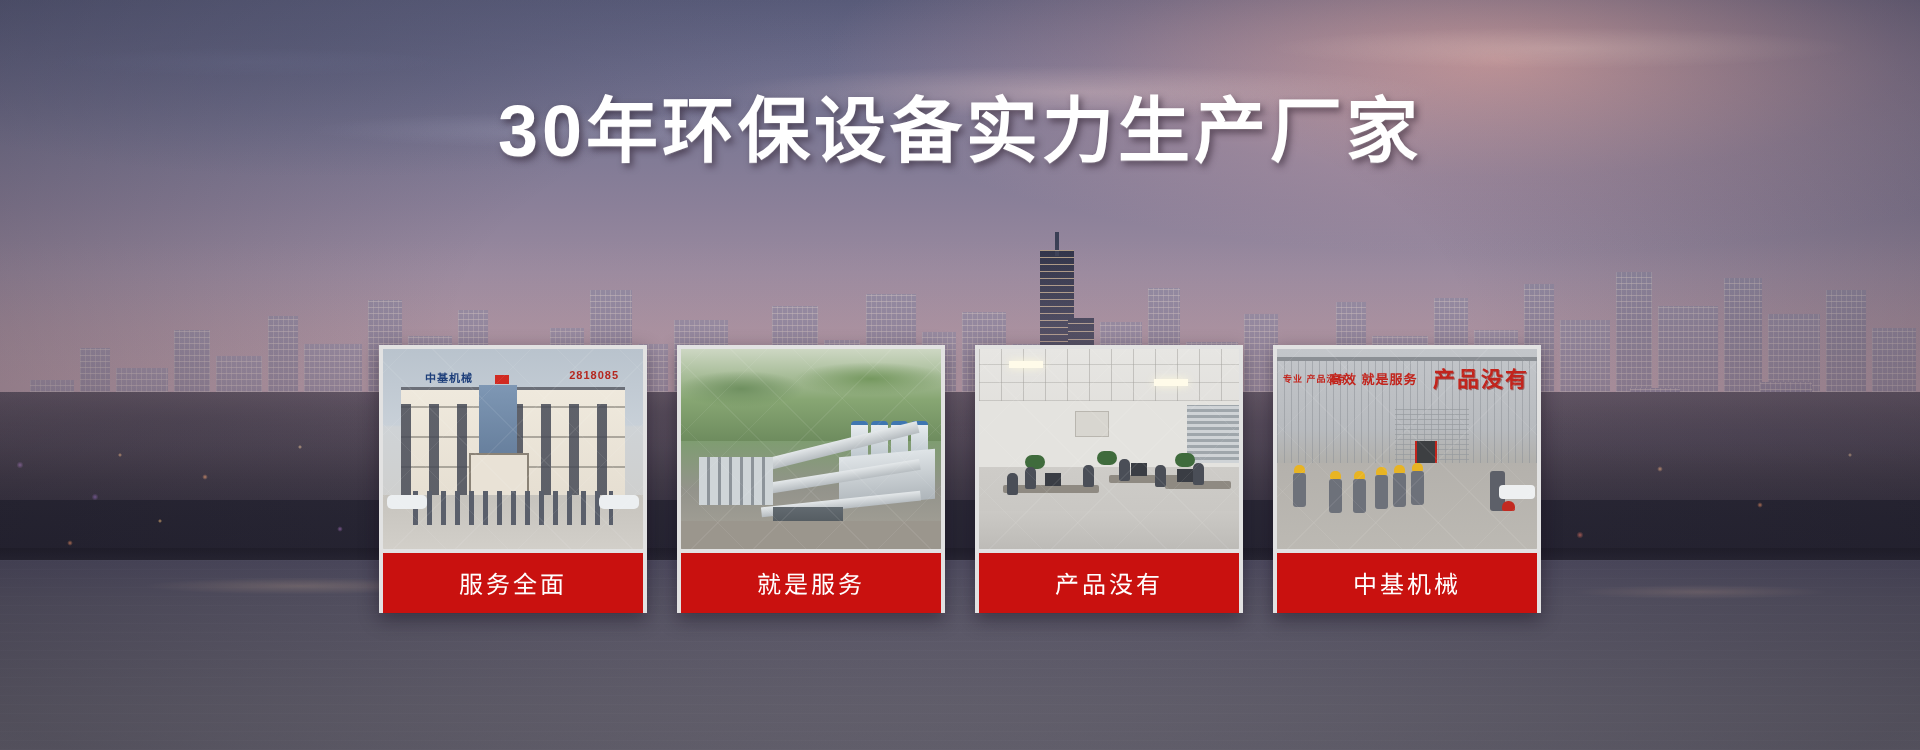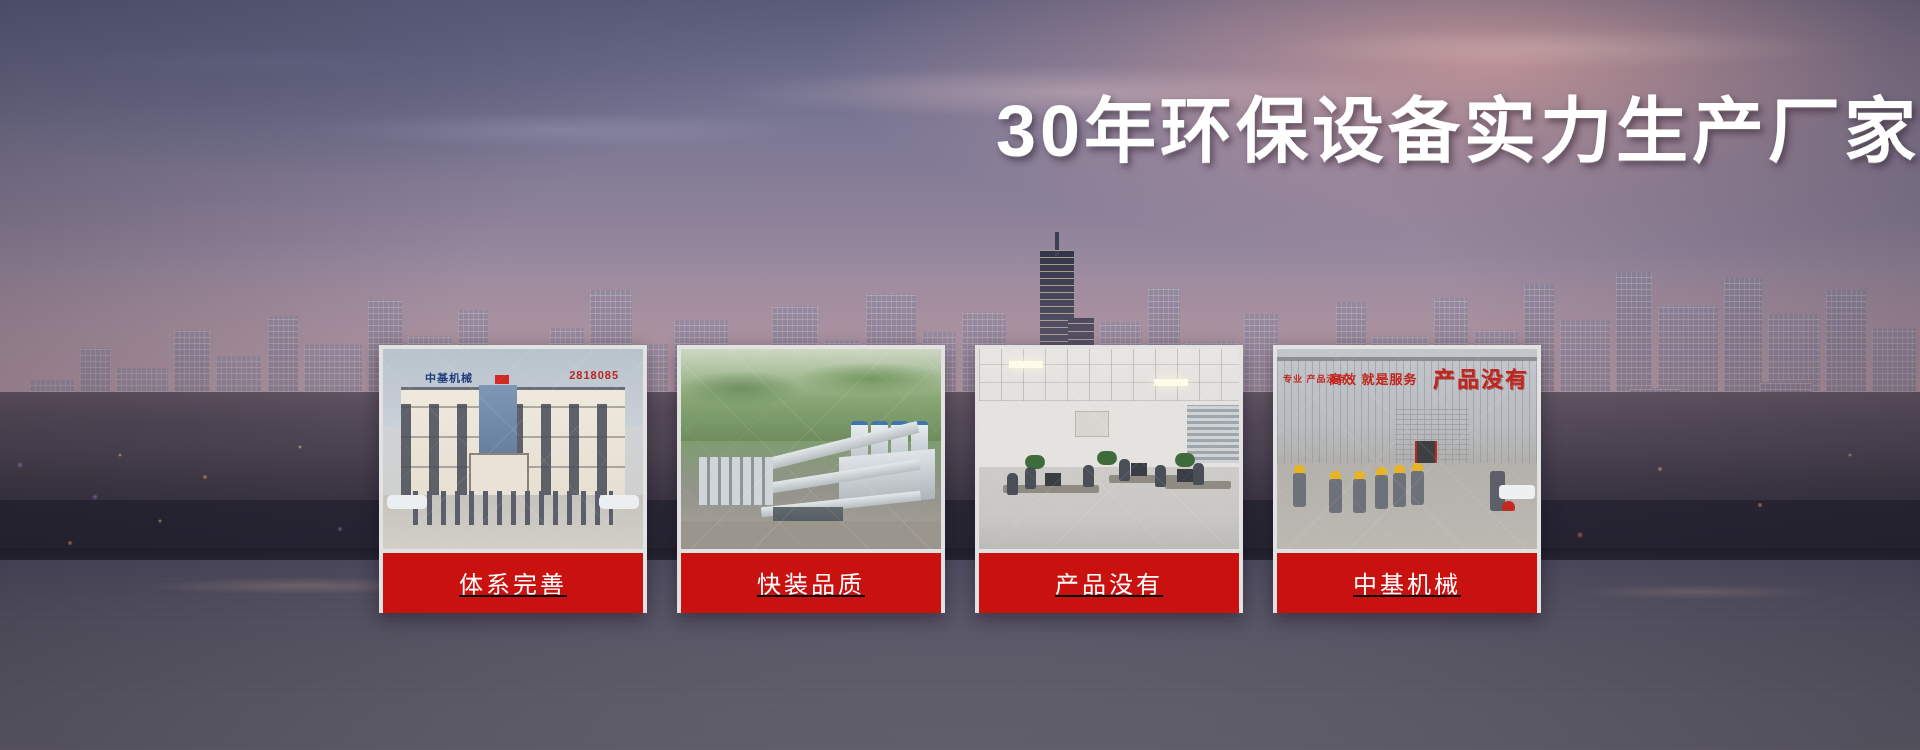--- a/index.html
+++ b/index.html
@@ -128,36 +128,36 @@
   }
   .vignette{
     position:absolute;inset:0;pointer-events:none;
     background:radial-gradient(ellipse 1250px 600px at 960px 330px, rgba(0,0,0,0) 40%, rgba(20,18,28,.30) 100%);
   }
 
   
   .content{position:absolute;inset:0;}
 
   .headline{
-    position:absolute;left:0;top:95px;width:1920px;text-align:right;
+    position:absolute;left:0;top:95px;width:1920px;text-align:center;
     font-size:72px;font-weight:bold;color:#ffffff;letter-spacing:4px;line-height:1;
     text-shadow:3px 4px 7px rgba(40,25,40,.55), 0 1px 0 rgba(255,255,255,.25);
     white-space:nowrap;
   }
 
   .subbanner{
     position:absolute;left:50%;transform:translateX(-50%);top:237px;
     background:#d00404;color:#fff;
     padding:11px 46px;font-size:26px;letter-spacing:3px;white-space:nowrap;
     box-shadow:0 3px 10px rgba(70,0,0,.35);
   }
 
   .cards{
     position:absolute;left:50%;transform:translateX(-50%);top:345px;
-    display:flex;gap:30px;text-decoration:underline;
+    display:flex;gap:30px;
   }
   .card{
     width:268px;
     background:#e2e2e2;
     padding:4px 4px 0 4px;
     box-shadow:0 6px 18px rgba(20,12,26,.45);
   }
   .thumb{
     position:relative;width:260px;height:200px;overflow:hidden;background:#9aa0a8;
   }
@@ -358,40 +358,40 @@
           <div class="flag"></div>
           <div class="portico"></div>
           <div class="sign">中基机械</div>
           <div class="phone">2818085</div>
           <div class="ground"></div>
           <div class="row"></div>
           <div class="car carL"></div>
           <div class="car carR"></div>
           <div class="wm"></div>
         </div>
-        <div class="caption">体系完善</div>
+        <div class="caption">服务全面</div>
       </div>
 
       <div class="card">
         <div class="thumb t2">
           <div class="green"></div>
           <div class="silo s1"></div>
             <div class="silo s2"></div>
           <div class="silo s3"></div>
             <div class="silo s4"></div>
           <div class="hall"></div>
           <div class="belt b1"></div>
           <div class="belt b2"></div>
           <div class="belt b3"></div>
           <div class="stacks"></div>
           <div class="shed"></div>
           <div class="lot"></div>
           <div class="wm"></div>
         </div>
-        <div class="caption">快装品质</div>
+        <div class="caption">就是服务</div>
       </div>
 
       <div class="card">
         <div class="thumb t3">
           <div class="ceil"></div>
           <div class="lamp l1"></div>
             <div class="lamp l2"></div>
           <div class="wall"></div>
           <div class="poster"></div>
           <div class="blind"></div>

